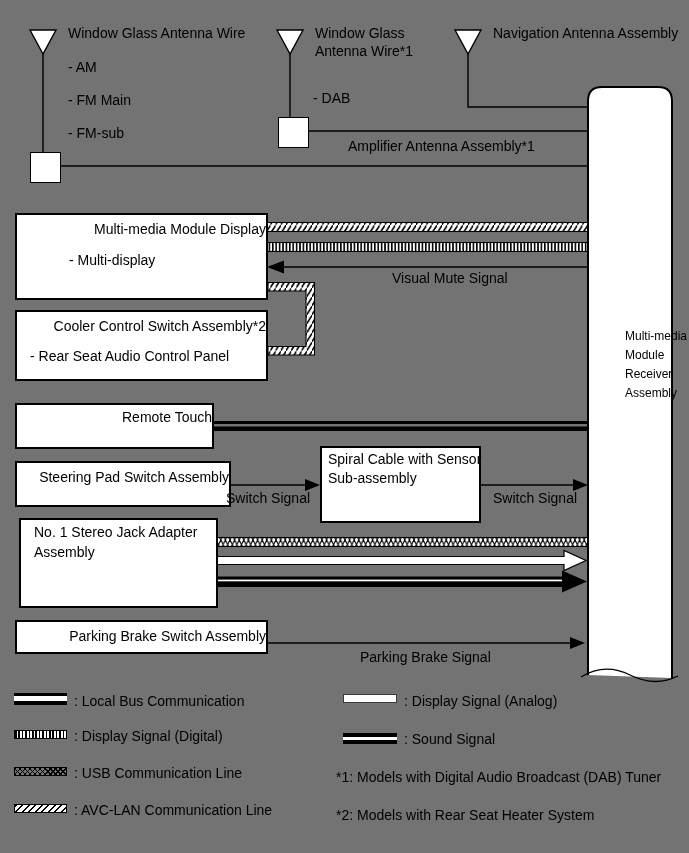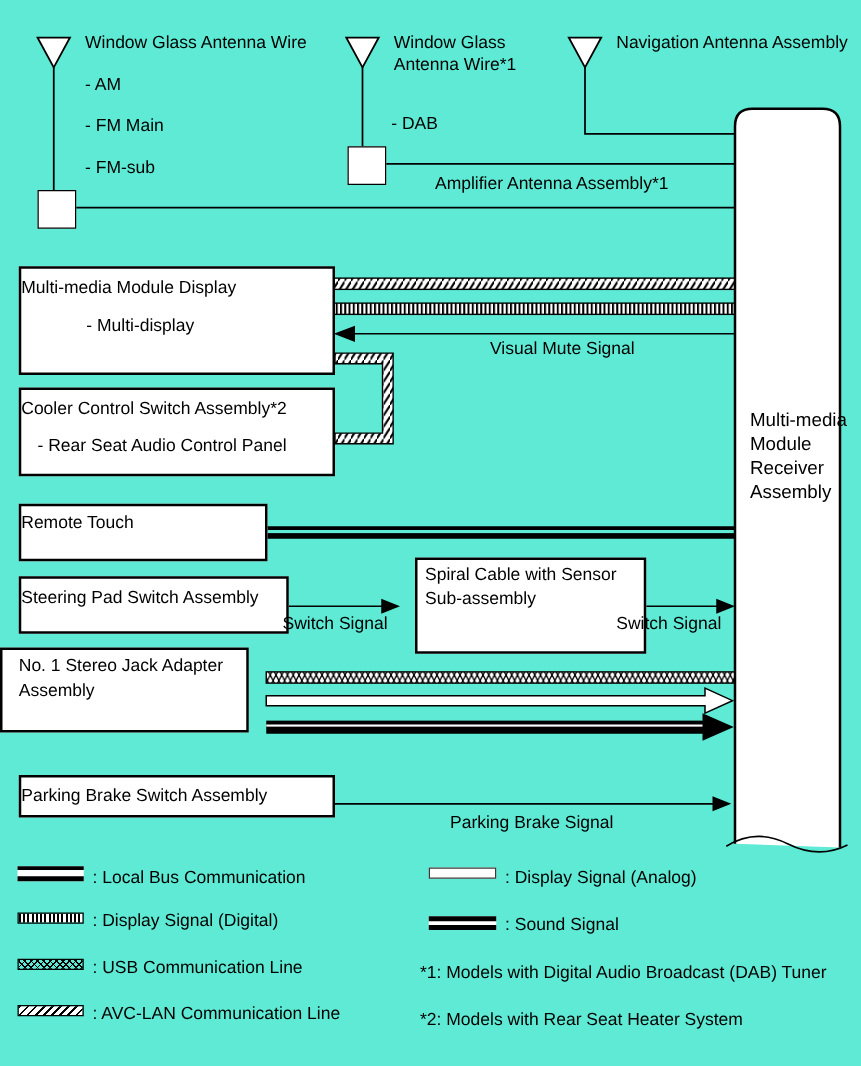--- a/index.html
+++ b/index.html
@@ -1,41 +1,41 @@
 <!DOCTYPE html>
 <html><head>
 <meta charset="utf-8">
 <style>
   html,body{margin:0;padding:0;background:#ffffff;}
   .stage{
-    position:relative;width:689px;height:853px;background:#5eead4;
+    position:relative;width:689px;height:853px;background:#737373;
     font-family:"Liberation Sans", sans-serif;color:#000;overflow:hidden;
     -webkit-font-smoothing:antialiased;
   }
   .layer{position:absolute;left:0;top:0;}
   .box{
     position:absolute;box-sizing:border-box;border:2px solid #000;background:#fff;
     font-size:14px;line-height:19px;
   }
-  .box-title{text-align:left;margin-top:5px;white-space:nowrap;}
+  .box-title{text-align:right;margin-top:5px;white-space:nowrap;}
   .box-sub{position:absolute;white-space:nowrap;}
   .ampbox{position:absolute;box-sizing:border-box;border:1.5px solid #000;background:#fff;}
   .lbl{position:absolute;font-size:14px;line-height:18px;white-space:nowrap;}
   .legend-swatch{position:absolute;box-sizing:border-box;}
   .sw-localbus{width:53px;height:12px;border-top:3px solid #000;border-bottom:4.5px solid #000;background:#fff;}
   .sw-digital{width:53px;height:9px;border:1px solid #000;
     background:repeating-linear-gradient(90deg,#000 0 1.6px,#fff 1.6px 3.4px);}
   .sw-usb{width:53px;height:9px;border:1px solid #000;background:
     repeating-linear-gradient(45deg,#000 0 1px,rgba(0,0,0,0) 1px 3.6px),
     repeating-linear-gradient(135deg,#000 0 1px,rgba(0,0,0,0) 1px 3.6px);}
   .sw-avc{width:53px;height:9px;border:1px solid #000;
     background:repeating-linear-gradient(135deg,#000 0 1.5px,#fff 1.5px 4.6px);}
   .sw-analog{width:54px;height:9px;border:1.2px solid #3a3a3a;background:#fff;}
   .sw-sound{width:54px;height:11px;border-top:4px solid #000;border-bottom:4.5px solid #000;background:#fff;}
-  .rxtext{position:absolute;left:600px;top:327px;font-size:15px;line-height:19px;}
+  .rxtext{position:absolute;left:625px;top:327px;font-size:12px;line-height:19px;}
   .rxtext span{display:block;}
 </style>
 </head>
 <body>
 
 <div class="stage">
 
   <svg class="layer" width="689" height="853" viewBox="0 0 689 853">
     <defs>
       <pattern id="pat-avc" width="5.2" height="9" patternUnits="userSpaceOnUse">
@@ -123,26 +123,26 @@
   </div>
 
   <div class="box" style="left:15px;top:403px;width:199px;height:46px">
     <div class="box-title" style="margin-top:3px">Remote Touch</div>
   </div>
 
   <div class="box" style="left:15px;top:461px;width:216px;height:46px">
     <div class="box-title">Steering Pad Switch Assembly</div>
   </div>
 
-  <div class="box" style="left:332px;top:446px;width:185px;height:77px">
+  <div class="box" style="left:320px;top:446px;width:161px;height:77px">
     <div class="box-sub" style="left:6px;top:2px">Spiral Cable with Sensor</div>
     <div class="box-sub" style="left:6px;top:21px">Sub-assembly</div>
   </div>
 
-  <div class="box" style="left:0;top:518px;width:199px;height:68px">
+  <div class="box" style="left:19px;top:518px;width:199px;height:90px">
     <div class="box-sub" style="left:13px;top:3px">No. 1 Stereo Jack Adapter</div>
     <div class="box-sub" style="left:13px;top:23px">Assembly</div>
   </div>
 
   <div class="box" style="left:15px;top:620px;width:253px;height:34px">
     <div class="box-title">Parking Brake Switch Assembly</div>
   </div>
 
   <div class="rxtext">
     <span>Multi-media</span>

